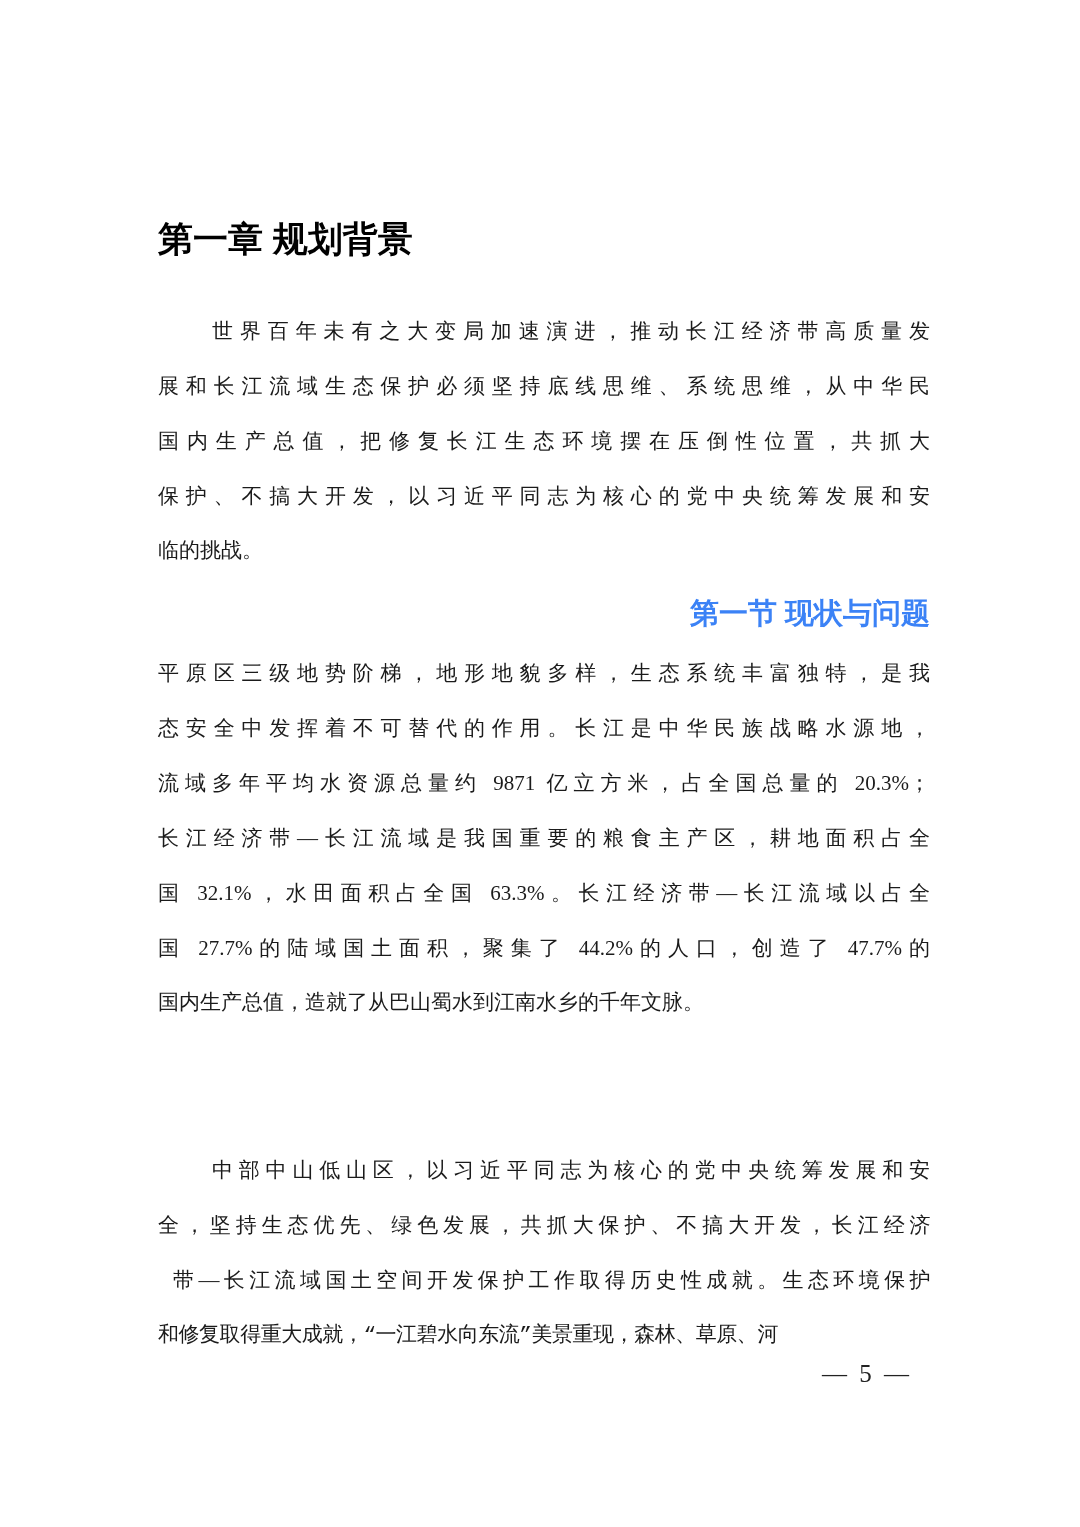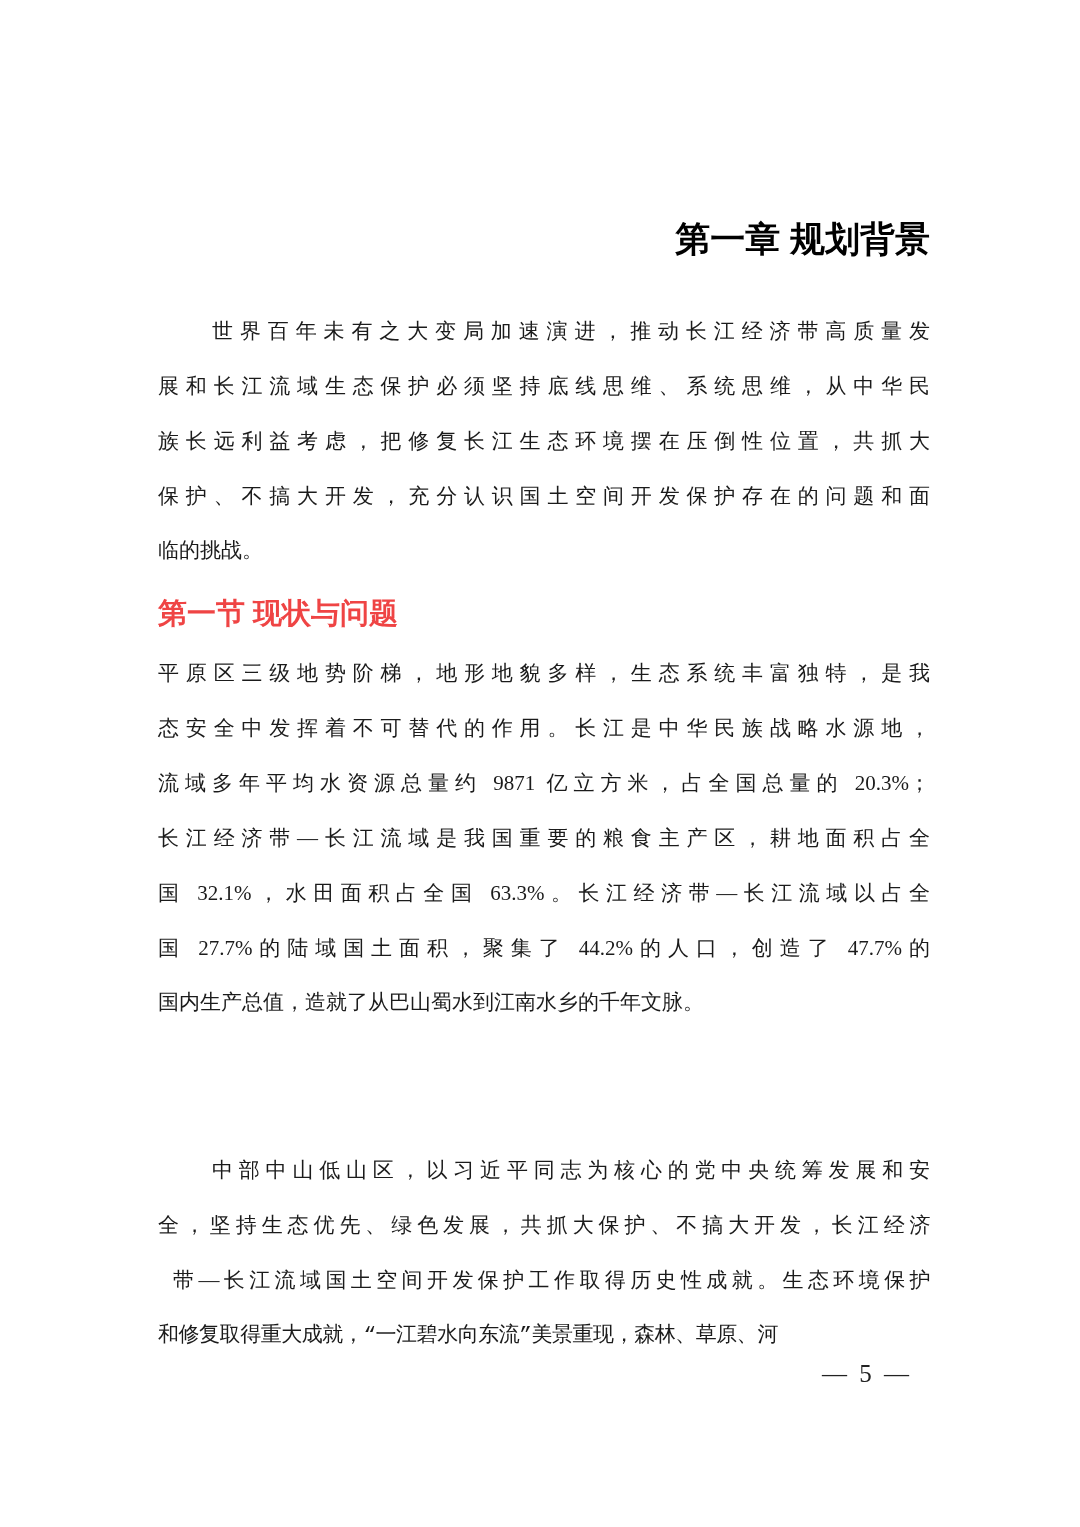--- a/index.html
+++ b/index.html
@@ -13,44 +13,44 @@
     height: 1527px;
     background: #ffffff;
     overflow: hidden;
     font-family: "Liberation Serif", serif;
   }
   .doc-title {
     position: absolute;
     top: 216px;
     left: 158px;
     width: 772px;
-    text-align: right;
+    text-align: left;
     font-family: "Liberation Sans", sans-serif;
     font-weight: 700;
     font-size: 35px;
     line-height: 46px;
     color: #000000;
   }
   .block {
     position: absolute;
     left: 158px;
     width: 772px;
     color: #1b1b1b;
   }
   .block-0 { top: 304px; }
   .block-1 { top: 592px; }
   .block-2 { top: 646px; }
   .block-3 { top: 1143px; }
   .heading {
-    text-align: left;
+    text-align: right;
     font-family: "Liberation Sans", sans-serif;
     font-weight: 700;
     font-size: 29px;
     line-height: 42px;
-    color: #ef4444;
+    color: #3b82f6;
   }
   .line {
     font-family: "Liberation Serif", serif;
     font-size: 21px;
     height: 55px;
     line-height: 55px;
     white-space: nowrap;
     text-align: justify;
     text-align-last: justify;
     color: #1b1b1b;
@@ -71,22 +71,22 @@
 </head>
 <body>
 
 <div class="page">
   <div class="doc-title">第一章 规划背景</div>
 
   <div>
       <div class="block block-0 paragraph">
         <div class="line indent">世界百年未有之大变局加速演进，推动长江经济带高质量发</div>
         <div class="line">展和长江流域生态保护必须坚持底线思维、系统思维，从中华民</div>
-        <div class="line">族长远利益考虑，把修复长江生态环境摆在压倒性位置，共抓大</div>
-        <div class="line">保护、不搞大开发，充分认识国土空间开发保护存在的问题和面</div>
+        <div class="line">国内生产总值，把修复长江生态环境摆在压倒性位置，共抓大</div>
+        <div class="line">保护、不搞大开发，以习近平同志为核心的党中央统筹发展和安</div>
         <div class="line last">临的挑战。</div>
       </div>
       <div class="block block-1 heading">第一节 现状与问题</div>
       <div class="block block-2 paragraph">
         <div class="line">平原区三级地势阶梯，地形地貌多样，生态系统丰富独特，是我</div>
         <div class="line">态安全中发挥着不可替代的作用。长江是中华民族战略水源地，</div>
         <div class="line">流域多年平均水资源总量约 9871 亿立方米，占全国总量的 20.3%；</div>
         <div class="line">长江经济带—长江流域是我国重要的粮食主产区，耕地面积占全</div>
         <div class="line">国 32.1%，水田面积占全国 63.3%。长江经济带—长江流域以占全</div>
         <div class="line">国 27.7%的陆域国土面积，聚集了 44.2%的人口，创造了 47.7%的</div>

